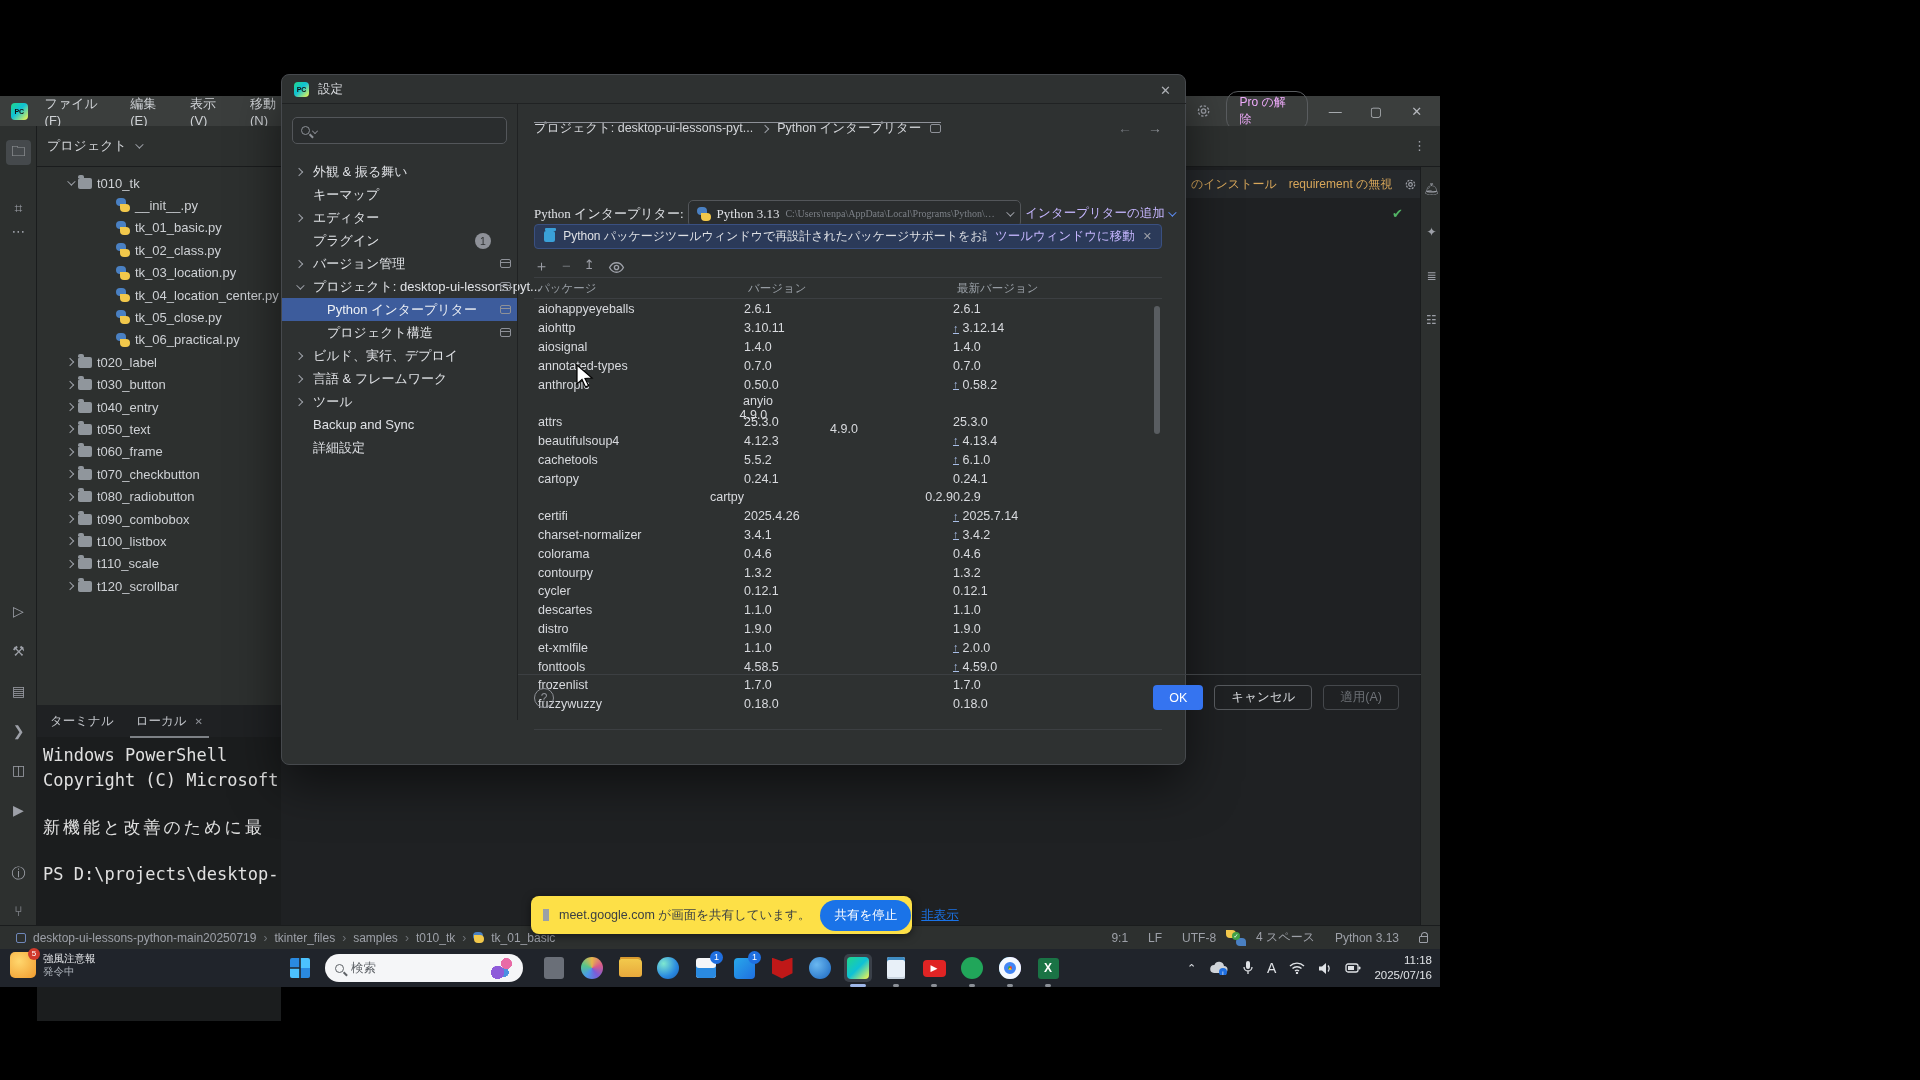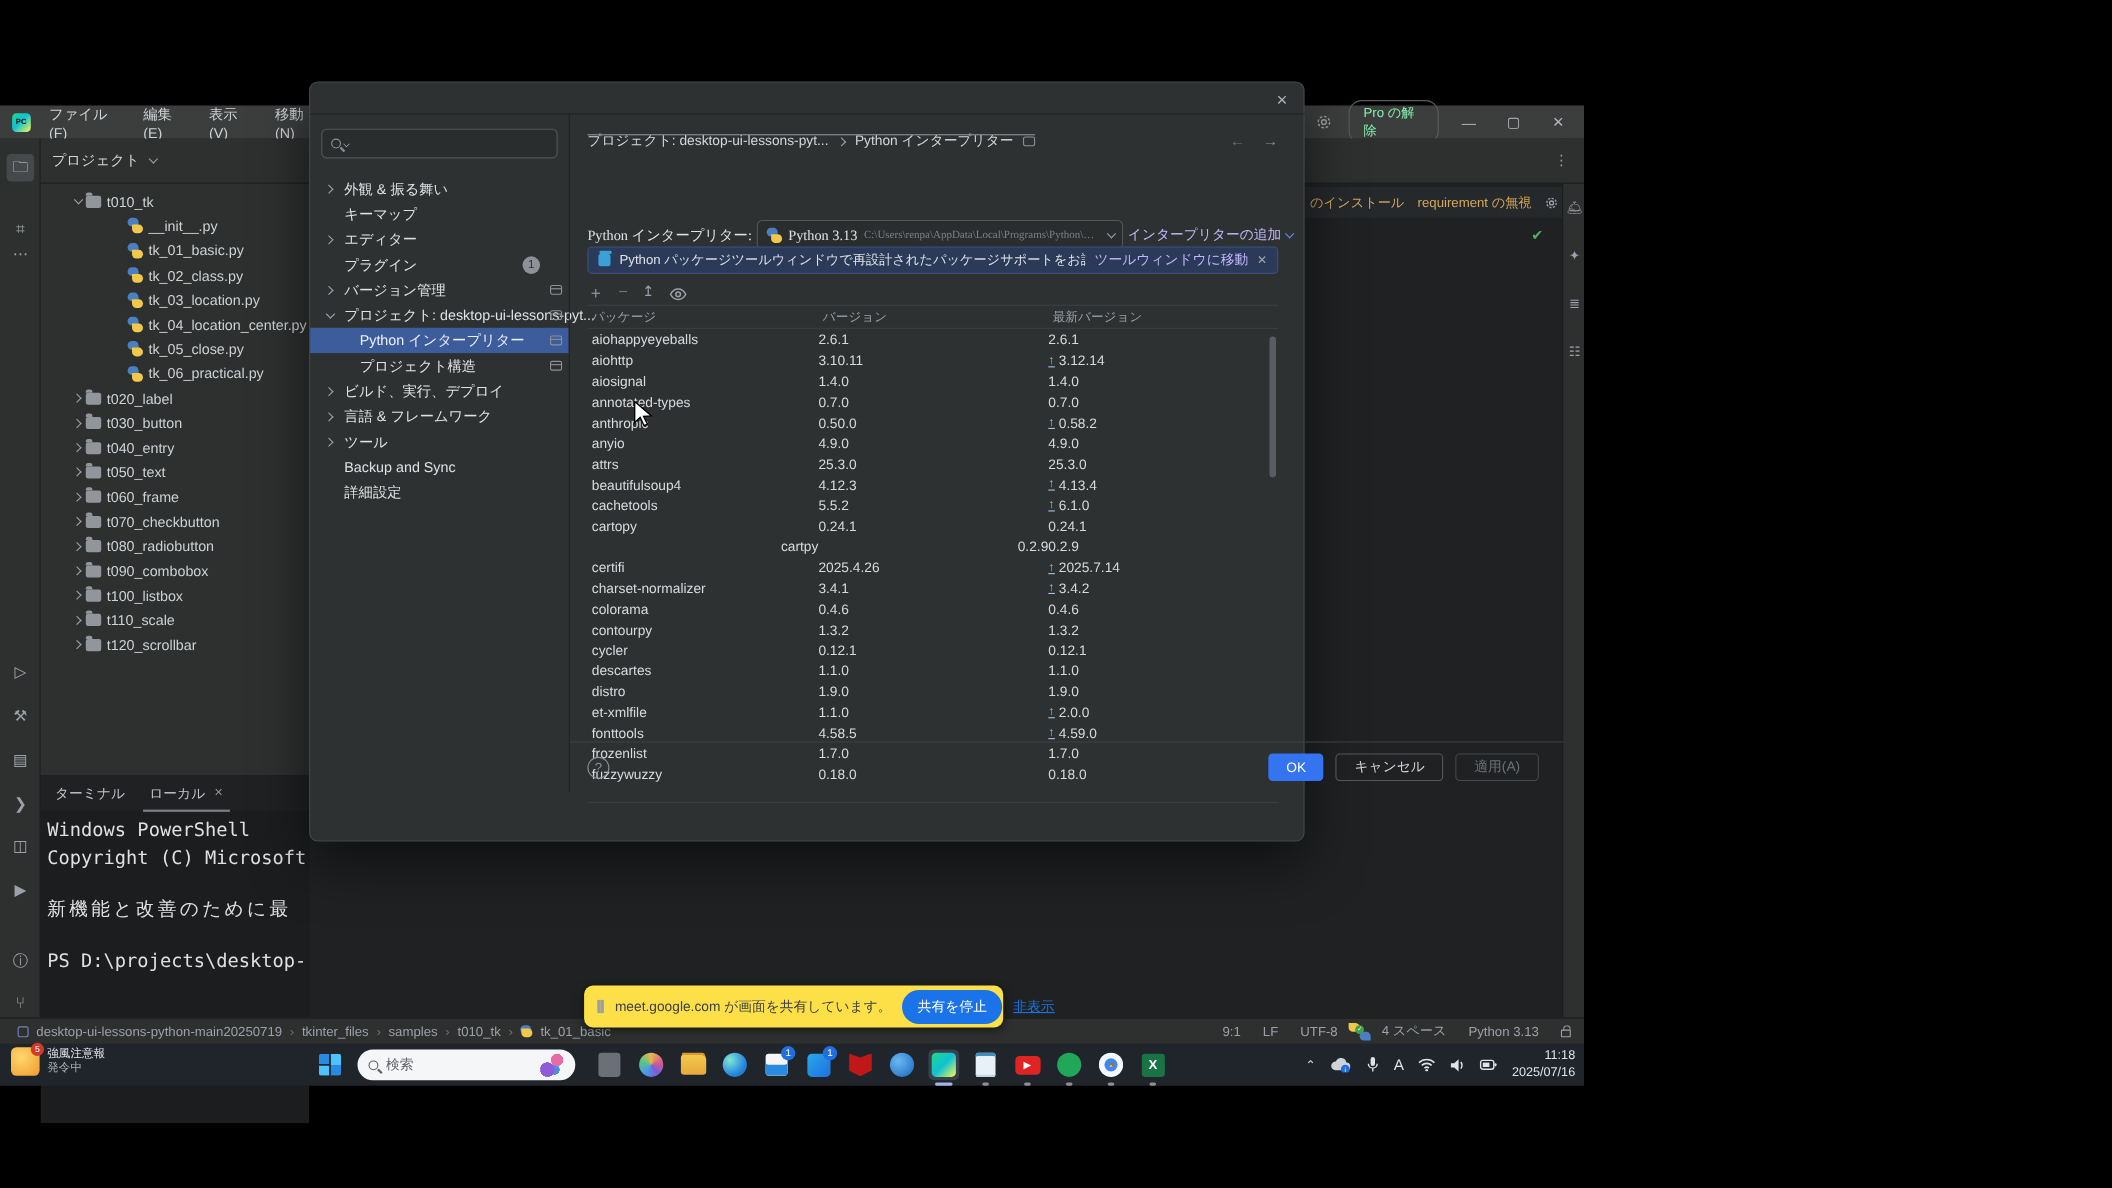--- a/index.html
+++ b/index.html
@@ -16,21 +16,21 @@
              display:flex;align-items:center;justify-content:center;
              font-size:7px;font-weight:bold;color:#111; }
   .menu-item { padding:0 9px; height:30px; display:flex; align-items:center; color:#cfd2d6; }
   #tb-right { margin-left:auto; display:flex; align-items:center; gap:14px; padding-right:10px; }
   .runcfg { display:flex; align-items:center; gap:6px; color:#b9bcc1; }
   .tb-ic { color:#9da0a8; font-size:14px; width:18px; text-align:center; }
   .play { color:#55b865; } .bug { color:#55b865; }
   .chev { display:inline-block; width:6px; height:6px; border-right:1.4px solid #9da0a8;
           border-bottom:1.4px solid #9da0a8; transform:rotate(45deg) translateY(-2px); }
   .chev.right { transform:rotate(-45deg); }
-  .pro-pill { border:1px solid #5a5d60; border-radius:12px; padding:2px 12px; color:#86efac; font-size:12px; }
+  .pro-pill { border:1px solid #5a5d60; border-radius:12px; padding:2px 12px; color:#f0abfc; font-size:12px; }
   .win-btn { width:28px; text-align:center; color:#b5b8bd; font-size:13px; }
 
   
   #tabsrow { position:absolute; left:37px; top:30px; width:1403px; height:41px; background:#2d302f;
              border-bottom:1px solid #1a1c1d; color:#d3d5d9; font-size:13px; }
   #proj-header { position:absolute; left:10px; top:11px; display:flex; gap:8px; align-items:center; }
   .tab { position:absolute; top:5px; height:36px; display:flex; align-items:center; gap:7px;
          padding:0 10px; font-size:12.5px; color:#bcbfc4; }
   .tab.active { background:#383b3a; border-radius:4px 4px 0 0; color:#e3e5e8; }
   .tab .x { color:#8e9197; font-size:11px; margin-left:2px; }
@@ -457,20 +457,24 @@
         <span>UTF-8</span>
         <span class="py-ok"><span class="pyico" style="width:12px;height:12px"></span><span class="dotg">✓</span></span>
         <span>4 スペース</span>
         <span>Python 3.13</span>
         <span class="lock"></span>
       </div>
     </div>
   </div>
 
   <div id="dlg">
+    <div id="dlg-title">
+      <div class="logo-pc" style="margin:0;width:15px;height:15px">PC</div>
+      <span>設定</span>
+    </div>
     <span id="dlg-close">✕</span>
 
     <div id="dlg-left">
       <div id="dlg-search">
         <span class="mag"></span>
         <span class="chev" style="transform:scale(.7) rotate(45deg)"></span>
       </div>
       <div id="dlg-nav">
           <div class="nav-row" style="top: 0px;">
             <span class="nav-chev chev right"></span>
@@ -604,21 +608,21 @@
               </span>
             </div>
             <div class="prow" style="top: 75.2px;">
               <span class="c1">anthropic</span>
               <span class="c2">0.50.0</span>
               <span class="c3">
                 <span class="uparrow">↑</span>
                 <span>0.58.2</span>
               </span>
             </div>
-            <div class="prow" style="top: 94px;">
+            <div class="prow" style="top: 94px; flex-direction: column;">
               <span class="c1">anyio</span>
               <span class="c2">4.9.0</span>
               <span class="c3">
                 <span>4.9.0</span>
               </span>
             </div>
             <div class="prow" style="top: 112.8px;">
               <span class="c1">attrs</span>
               <span class="c2">25.3.0</span>
               <span class="c3">

